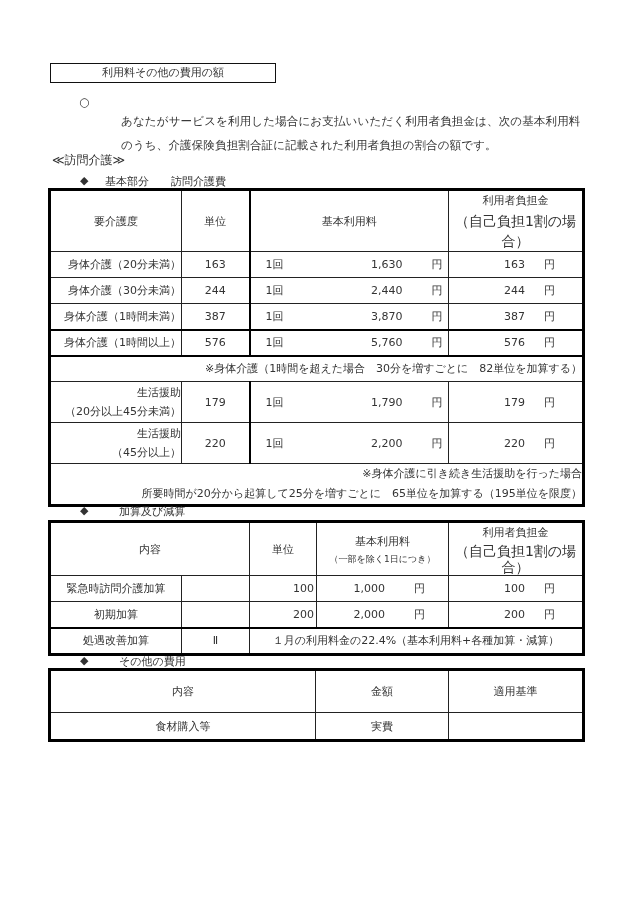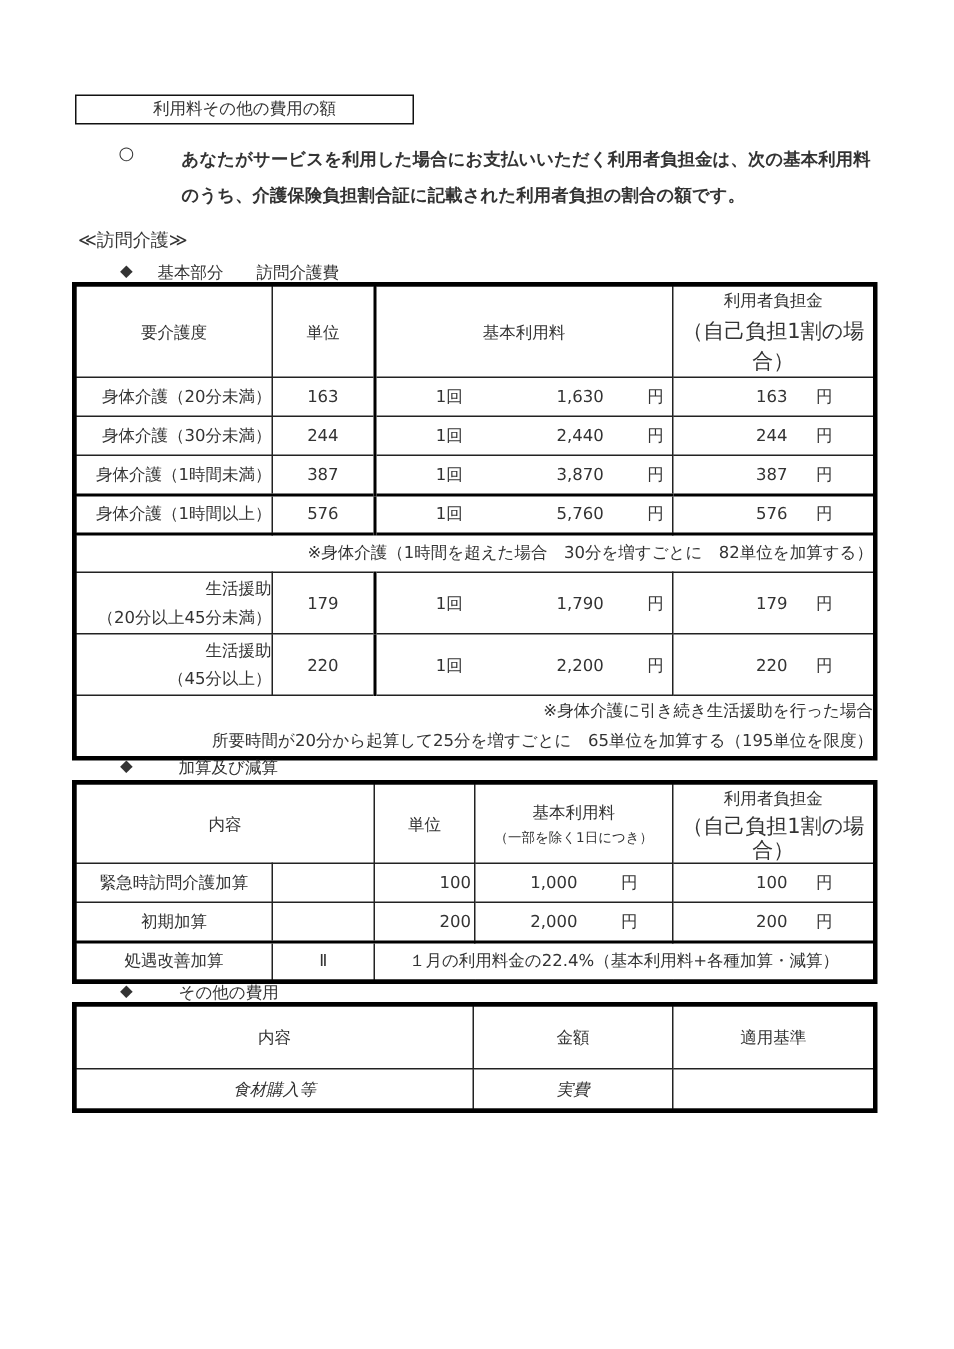--- a/index.html
+++ b/index.html
@@ -11,39 +11,39 @@
     font-size: 11px;
     overflow: hidden;
   }
   .abs { position: absolute; }
   .title-box {
     left: 50px; top: 63px; width: 226px; height: 20px;
     border: 1.5px solid #111;
     text-align: center; line-height: 17px; font-size: 11px;
   }
   .circle-mark { left: 79px; top: 95px; font-size: 12px; }
-  .intro { left: 121px; top: 94px; width: 470px; line-height: 24px; font-size: 11.5px; letter-spacing: 0.15px; font-weight: bold; }
+  .intro { left: 121px; top: 109px; width: 470px; line-height: 24px; font-size: 11.5px; letter-spacing: 0.15px; }
   .section-label { left: 52px; top: 152px; font-size: 12px; }
   .diamond { font-size: 11px; }
   .sub-head { font-size: 11px; }
 
   table { border-collapse: collapse; position: absolute; table-layout: fixed; }
   td { border: 1px solid #222; font-size: 11px; height: 26px; padding: 0; vertical-align: middle; }
   .outer { outline: 3px solid #000; outline-offset: -1px; }
   .c { text-align: center; }
   .r { text-align: right; padding-right: 2px; }
   .l { text-align: right; padding-left: 2px; }
   .thick-l { border-left: 2.5px solid #000; }
   .thick-t { border-top: 2.5px solid #000; }
   .hdr2 { line-height: 20px; }
   .small { font-size: 14px; }
   .tiny { font-size: 9px; }
 
   .fee { display: flex; align-items: center; height: 100%; }
-  .fee .cnt { width: 58px; padding-left: 40px; }
+  .fee .cnt { width: 58px; padding-left: 15px; }
   .fee .amt { width: 94px; text-align: right; }
   .fee .yen { width: 40px; text-align: right; }
   .pay { display: flex; align-items: center; height: 100%; }
   .pay .amt { width: 76px; text-align: right; }
   .pay .yen { width: 30px; text-align: right; }
   .fee2 { display: flex; align-items: center; height: 100%; }
   .fee2 .amt { width: 68px; text-align: right; }
   .fee2 .yen { width: 40px; text-align: right; }
 </style>
 </head>
@@ -270,19 +270,19 @@
     <col style="width:265px">
       <col style="width:133px">
       <col style="width:134px">
   </colgroup>
   <tbody>
       <tr style="height:42px;">
     <td class="c">内容</td>
     <td class="c">金額</td>
     <td class="c">適用基準</td>
   </tr>
-  <tr style="height:27px;font-style:italic;">
+  <tr style="height:27px;">
     <td class="c">食材購入等</td>
     <td class="c">実費</td>
     <td class="c"></td>
   </tr>
 </tbody>
   </table>
 
 </body></html>

